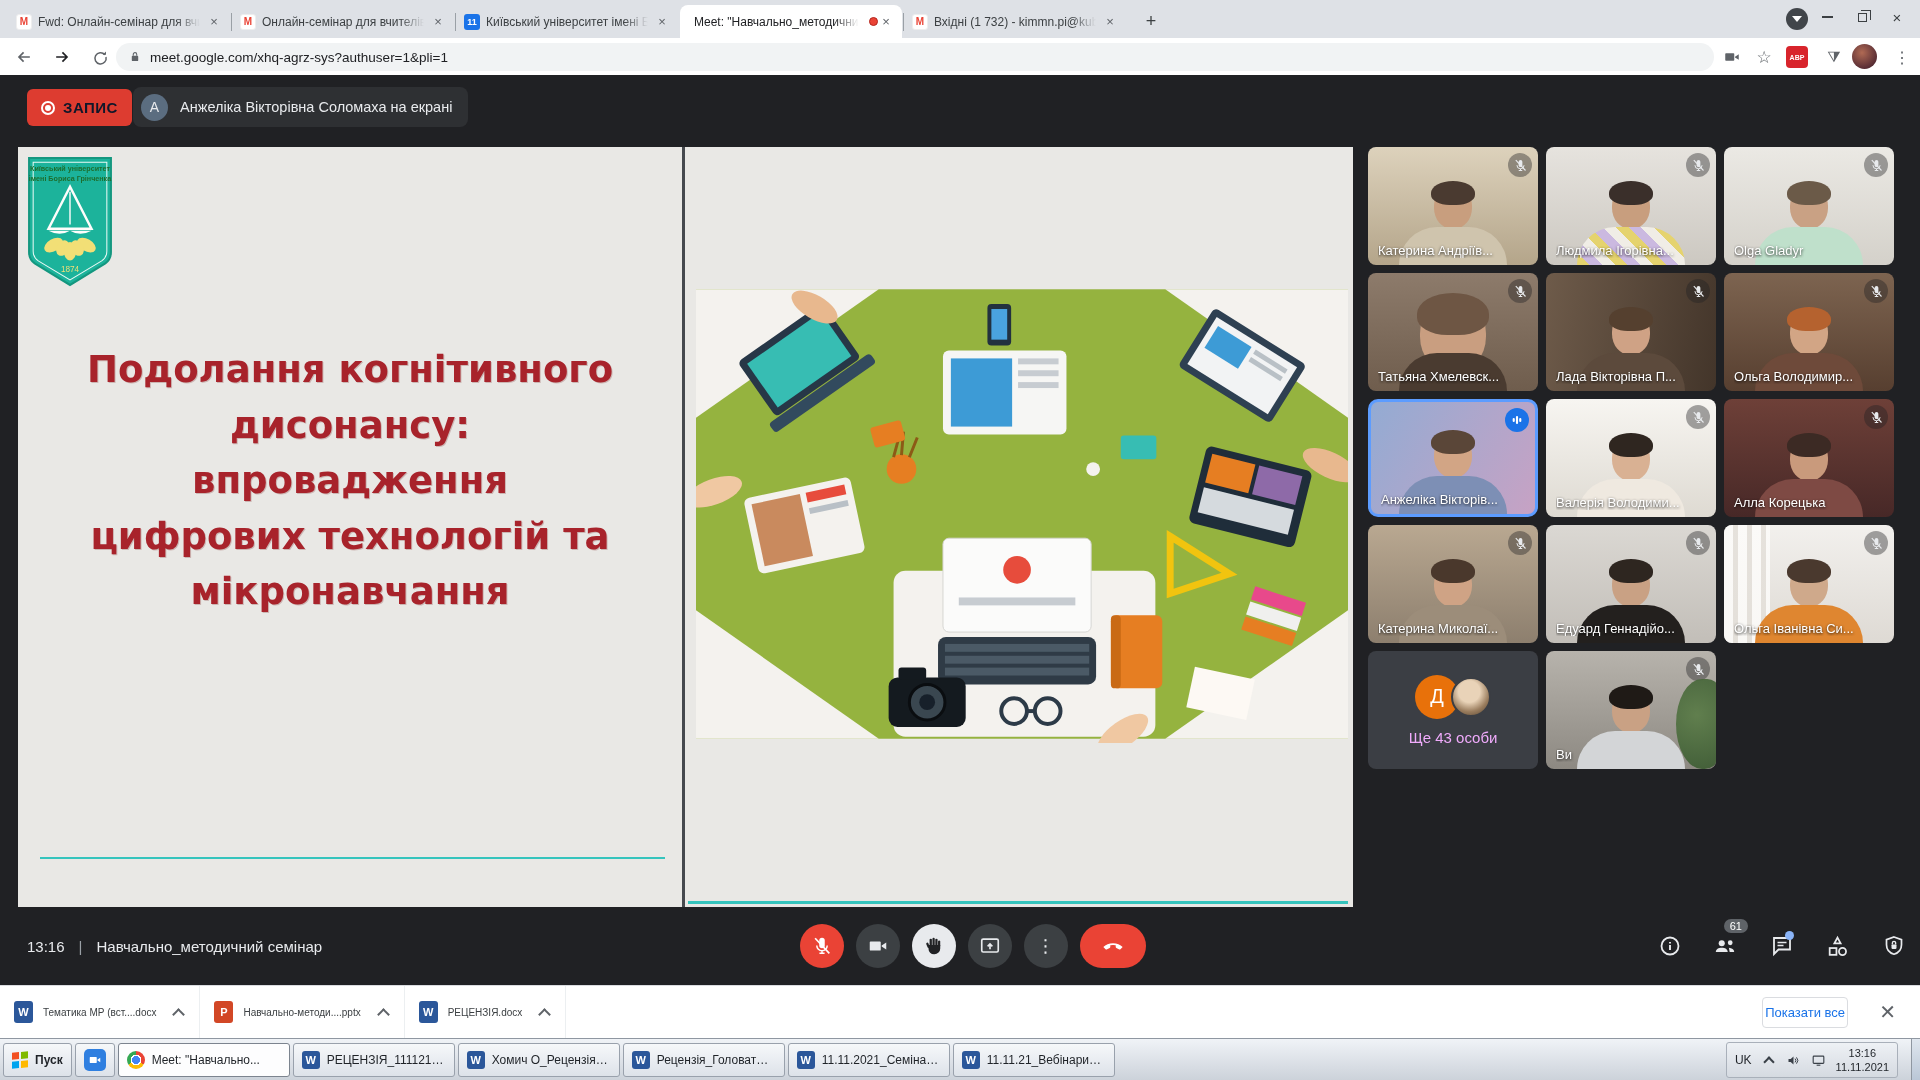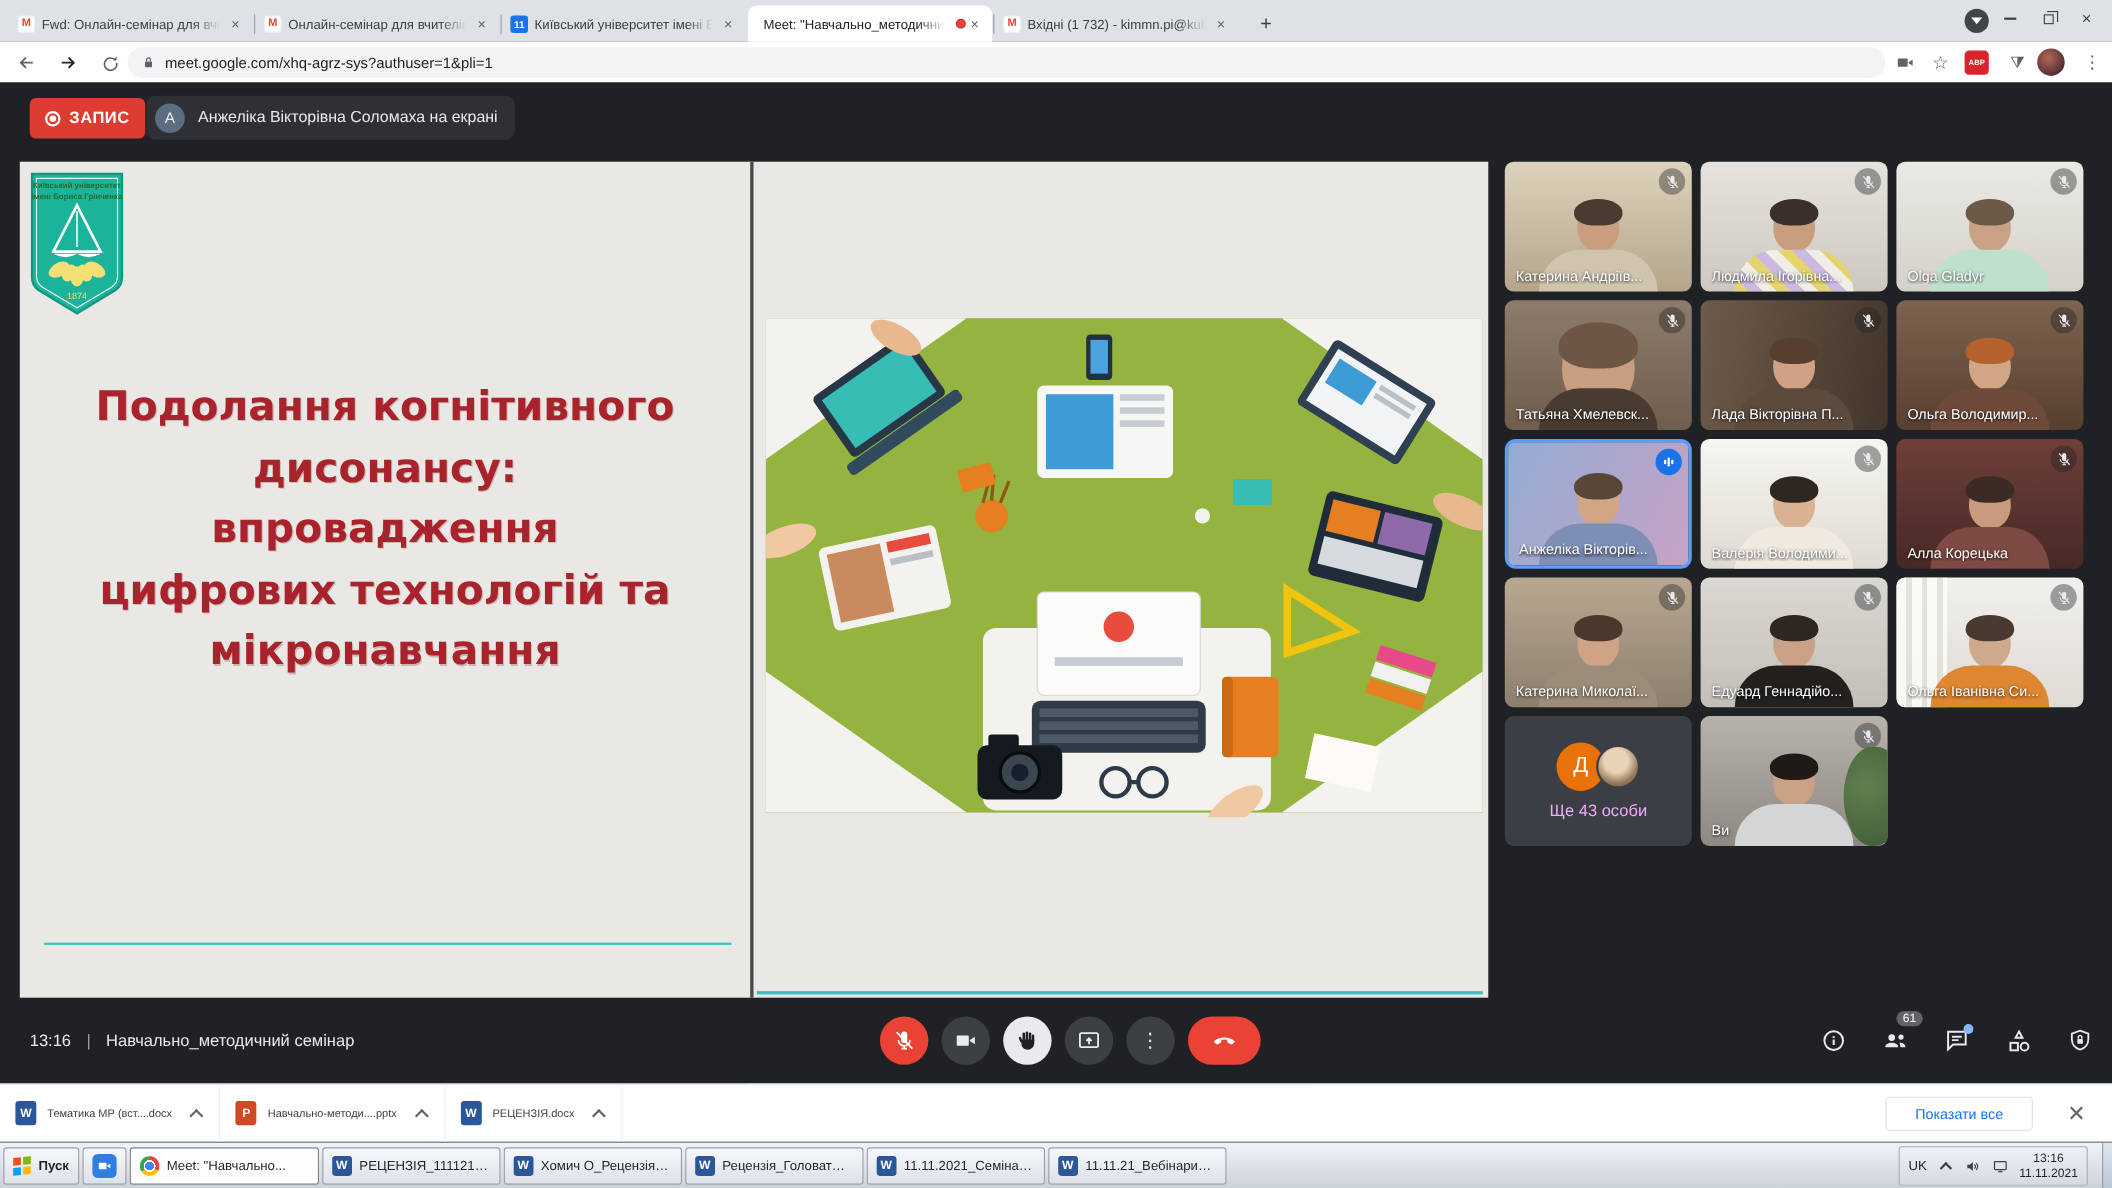--- a/index.html
+++ b/index.html
@@ -35,21 +35,21 @@
   .camuse{left:1718px}
   .absic{position:absolute;top:5px;width:28px;height:28px;display:flex;align-items:center;justify-content:center;color:#5f6368}
   .abp{left:1786px;width:22px;height:22px;top:8px;border-radius:4px;background:#d8242c;color:#fff;font-size:7px;font-weight:bold;display:flex;align-items:center;justify-content:center}
   .puzzle{left:1820px;font-size:15px}
   .uavatar{position:absolute;left:1852px;top:6px;width:25px;height:25px;border-radius:50%;background:radial-gradient(circle at 40% 35%,#b06a54,#5a2e35 70%,#31161d)}
   .kebab{left:1888px;font-size:16px}
   .starglyph{font-size:17px;color:#5f6368}
 
   
   .meet{position:absolute;left:0;top:75px;width:1920px;height:910px;background:#202124}
-  .recbadge{position:absolute;left:27px;top:14px;height:37px;background:#dd3c30;border-radius:6px;display:flex;align-items:center;padding:0 14px;color:#ffffff;font-weight:bold;font-size:15px;letter-spacing:.5px}
+  .recbadge{position:absolute;left:27px;top:14px;height:37px;background:#dd3c30;border-radius:6px;display:flex;align-items:center;padding:0 14px;color:#0f172a;font-weight:bold;font-size:15px;letter-spacing:.5px}
   .recbadge .ring{width:14px;height:14px;border:2px solid #fff;border-radius:50%;margin-right:8px;display:flex;align-items:center;justify-content:center}
   .recbadge .ring i{width:6px;height:6px;border-radius:50%;background:#fff}
   .pill{position:absolute;left:133px;top:12px;height:40px;background:#2e3033;border-radius:8px;display:flex;align-items:center;padding:0 16px 0 8px;color:#e8eaed;font-size:14.5px}
   .pill .pav{width:27px;height:27px;border-radius:50%;background:#5b6d80;color:#e8eaed;display:flex;align-items:center;justify-content:center;font-size:14px;margin-right:12px}
 
   
   .slide{position:absolute;left:18px;top:72px;width:1335px;height:760px;background:#e9e8e5}
   .slide .vdiv{position:absolute;left:664px;top:0;width:3px;height:100%;background:#46494e}
   .emb{position:absolute;left:8px;top:8px;width:88px;height:133px}
   .stitle{position:absolute;left:12px;top:195px;width:640px;text-align:center;font-family:"DejaVu Sans",sans-serif;font-weight:bold;font-size:37px;line-height:1.5;color:#a8232b;white-space:pre-line;text-shadow:1px 1px 0 rgba(120,30,30,.25)}
@@ -101,32 +101,32 @@
   .mtime{position:absolute;left:27px;color:#e8eaed;font-size:15px;display:flex;align-items:center;gap:14px}
   .mtime .sep{color:#9aa0a6}
   .ctr{position:absolute;left:800px;display:flex;align-items:center;gap:12px}
   .cbtn{width:44px;height:44px;border-radius:50%;display:flex;align-items:center;justify-content:center}
   .cbtn.red{background:#ea4335}
   .cbtn.dark{background:#3c4043}
   .cbtn.lite{background:#e8eaed}
   .cbtn.hang{width:66px;border-radius:22px;background:#ea4335}
   .dots{color:#e8eaed;font-size:18px;letter-spacing:1px}
   .ricons{position:absolute;right:14px;display:flex;align-items:center;gap:26px}
-  .ric{position:relative;width:30px;height:30px;display:flex;align-items:center;justify-content:center}
+  .ric{position:relative;width:30px;height:30px;display:flex;align-items:center;justify-content:flex-end}
   .badge61{position:absolute;top:-12px;right:-10px;background:#5f6368;color:#fff;font-size:11px;border-radius:9px;padding:1px 6px}
   .bluedot{position:absolute;top:0;right:0;width:9px;height:9px;border-radius:50%;background:#8ab4f8}
 
   
   .dlbar{position:absolute;left:0;top:985px;width:1920px;height:53px;background:#fff;border-top:1px solid #dadce0;display:flex;align-items:center}
   .dlitem{height:100%;display:flex;align-items:center;padding:0 14px;border-right:1px solid #eceff1;gap:10px}
   .ficon{width:19px;height:22px;border-radius:3px;color:#fff;font-size:11px;font-weight:bold;display:flex;align-items:center;justify-content:center}
   .ficon.word{background:#2b579a}.ficon.ppt{background:#d24726}
   .dlname{font-size:10px;color:#3c4043}
   .chev{width:9px;height:9px;border-left:2px solid #5f6368;border-top:2px solid #5f6368;transform:rotate(45deg);margin:4px 2px 0 8px}
-  .showall{position:absolute;right:72px;border:1px solid #dadce0;border-radius:4px;padding:7px 26px;color:#1a73e8;font-size:13px;background:#fff}
+  .showall{position:absolute;right:72px;border:1px solid #dadce0;border-radius:4px;padding:7px 2px;color:#1a73e8;font-size:13px;background:#fff}
   .dlclose{position:absolute;right:24px;color:#5f6368;font-size:20px}
 
   
   .taskbar{position:absolute;left:0;top:1038px;width:1920px;height:42px;background:linear-gradient(#f0f3f7,#ccd2da);border-top:1px solid #8f97a1;display:flex;align-items:center}
   .tbtn{height:34px;margin-left:3px;display:flex;align-items:center;gap:7px;padding:0 8px;border:1px solid #99a1ac;border-radius:3px;background:linear-gradient(#f6f8fa,#dde2e9);font-size:12px;color:#1f2328;white-space:nowrap;overflow:hidden}
   .tbtn.active{background:#fdfdfe;border-color:#7c848f}
   .tbtn .lbl{overflow:hidden;text-overflow:ellipsis;max-width:118px}
   .startbtn{font-weight:bold}
   .winflag{width:16px;height:16px;display:grid;grid-template-columns:7px 7px;grid-template-rows:7px 7px;gap:2px;transform:skewY(-6deg)}
   .winflag i{display:block}

